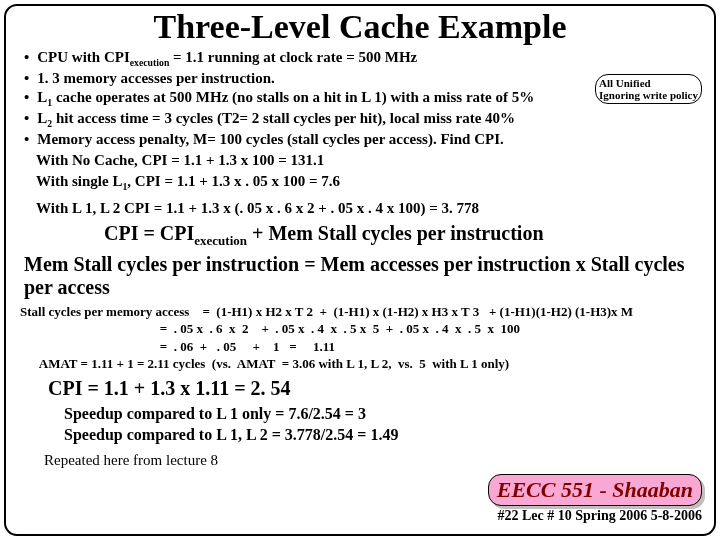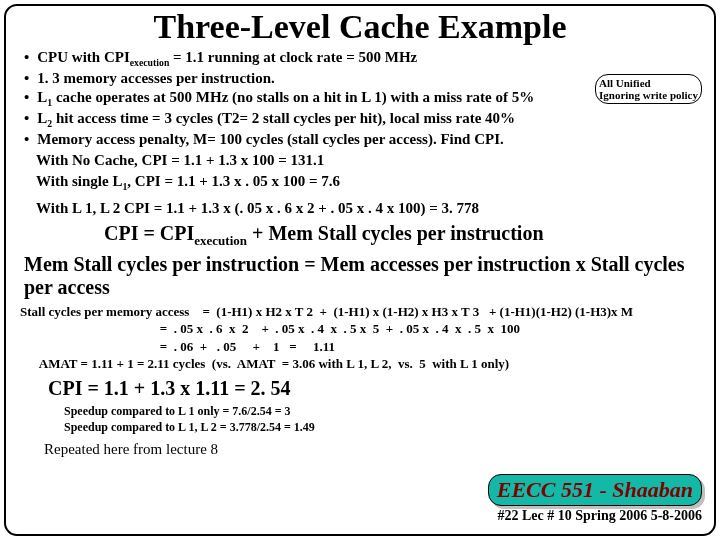--- a/index.html
+++ b/index.html
@@ -9,23 +9,23 @@
   .note-box { position: absolute; top: 50px; right: 12px; border: 1px solid #000; font-size: 11px; font-weight: bold; padding: 2px 3px; line-height: 1.1; background: #fff; margin-top: 18px; }
   ul.bullets { list-style: none; margin: 0 0 2px 10px; font-size: 15px; font-weight: bold; }
   ul.bullets li { text-indent: -14px; padding-left: 14px; line-height: 1.25; }
   ul.bullets li::before { content: "•"; padding-right: 8px; }
   sub { font-size: 0.65em; vertical-align: sub; }
   .line { font-size: 15px; font-weight: bold; margin: 2px 0 0 22px; line-height: 1.25; }
   .cpi-main { font-size: 20px; font-weight: bold; margin: 4px 0 4px 90px; }
   .mem-line { font-size: 20px; font-weight: bold; margin: 2px 0 4px 10px; }
   .stall-block { font-size: 13px; font-weight: bold; margin: 0 0 0 6px; line-height: 1.35; }
   .cpi-final { font-size: 20px; font-weight: bold; margin: 4px 0 4px 34px; }
-  .speedup { font-size: 12px; font-weight: bold; margin: 0 0 0 50px; line-height: 1.3; }
+  .speedup { font-size: 16px; font-weight: bold; margin: 0 0 0 50px; line-height: 1.3; }
   .repeat { font-size: 15px; margin: 6px 0 0 30px; }
-  .footer-badge { position: absolute; right: 12px; bottom: 28px; font-size: 22px; font-weight: bold; font-style: italic; color: #800000; background: #14b8a6; border: 1px solid #000; padding: 2px 8px; box-shadow: 3px 3px 0 #c0c0c0; }
+  .footer-badge { position: absolute; right: 12px; bottom: 28px; font-size: 22px; font-weight: bold; font-style: italic; color: #800000; background: #f9a8d4; border: 1px solid #000; padding: 2px 8px; box-shadow: 3px 3px 0 #c0c0c0; }
   .footer-sub { position: absolute; right: 12px; bottom: 10px; font-size: 14px; font-weight: bold; }
 </style>
 </head>
 <body>
 
 <div class="frame">
 
   <div class="title">Three-Level Cache Example</div>
 
   <div class="note-box">

